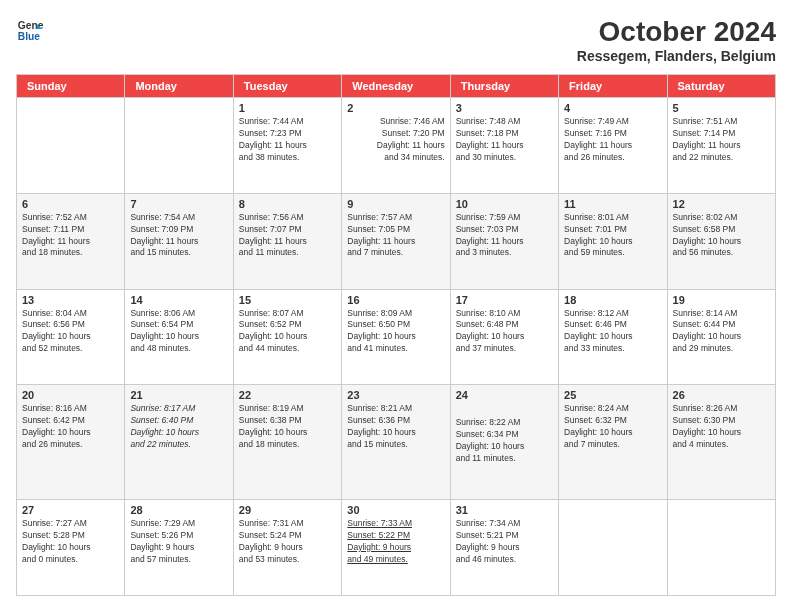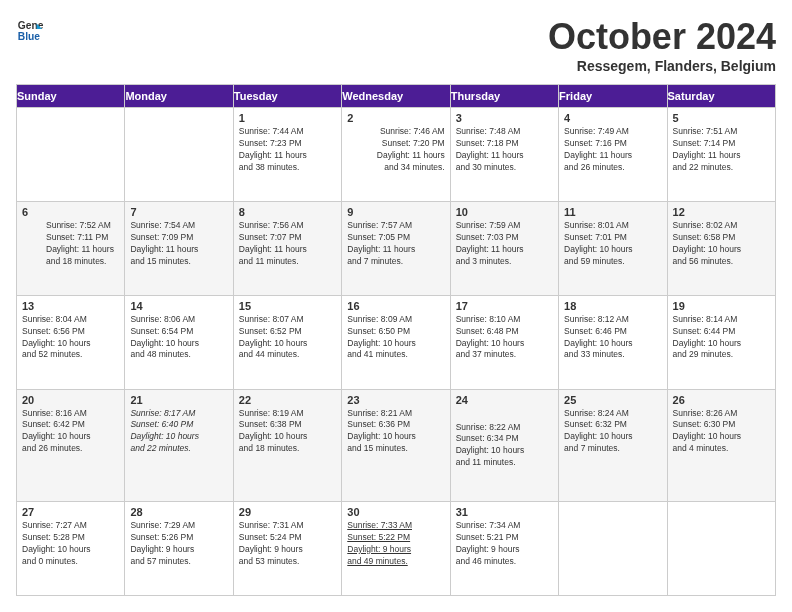--- a/index.html
+++ b/index.html
@@ -29,40 +29,40 @@
       gap: 4px;
     }
     .logo-icon {
       width: 28px;
       height: 28px;
     }
     .title-block {
       text-align: right;
     }
     .month-title {
-      font-size: 36px;
+      font-size: 28px;
       font-weight: bold;
       color: #333;
     }
     .location {
       font-size: 14px;
       color: #333;
       font-weight: bold;
     }
     .calendar {
       width: 100%;
       border-collapse: collapse;
       flex: 1;
     }
     .calendar th {
-      background: #4c1d95;
+      background: #ef4444;
       color: #fff;
       font-size: 11px;
       font-weight: bold;
-      padding: 5px 0;
+      padding: 5px 10px;
       text-align: left;
       border: 1px solid #ccc;
     }
     .calendar td {
       border: 1px solid #ccc;
       vertical-align: top;
       padding: 4px 5px;
       font-size: 9px;
       color: #333;
       width: calc(100% / 7);
@@ -152,21 +152,21 @@
             <span class="day-number">5</span>
             <div class="cell-text" style="white-space: pre-line;">Sunrise: 7:51 AM
 Sunset: 7:14 PM
 Daylight: 11 hours
 and 22 minutes.</div>
           </td>
         </tr>
         <tr>
           <td>
             <span class="day-number">6</span>
-            <div class="cell-text" style="white-space: pre-line; margin-left: 24px;">Sunrise: 7:52 AM
+            <div class="cell-text" style="white-space: pre-line;">Sunrise: 7:52 AM
 Sunset: 7:11 PM
 Daylight: 11 hours
 and 18 minutes.</div>
           </td>
           <td>
             <span class="day-number">7</span>
             <div class="cell-text" style="white-space: pre-line;">Sunrise: 7:54 AM
 Sunset: 7:09 PM
 Daylight: 11 hours
 and 15 minutes.</div>

